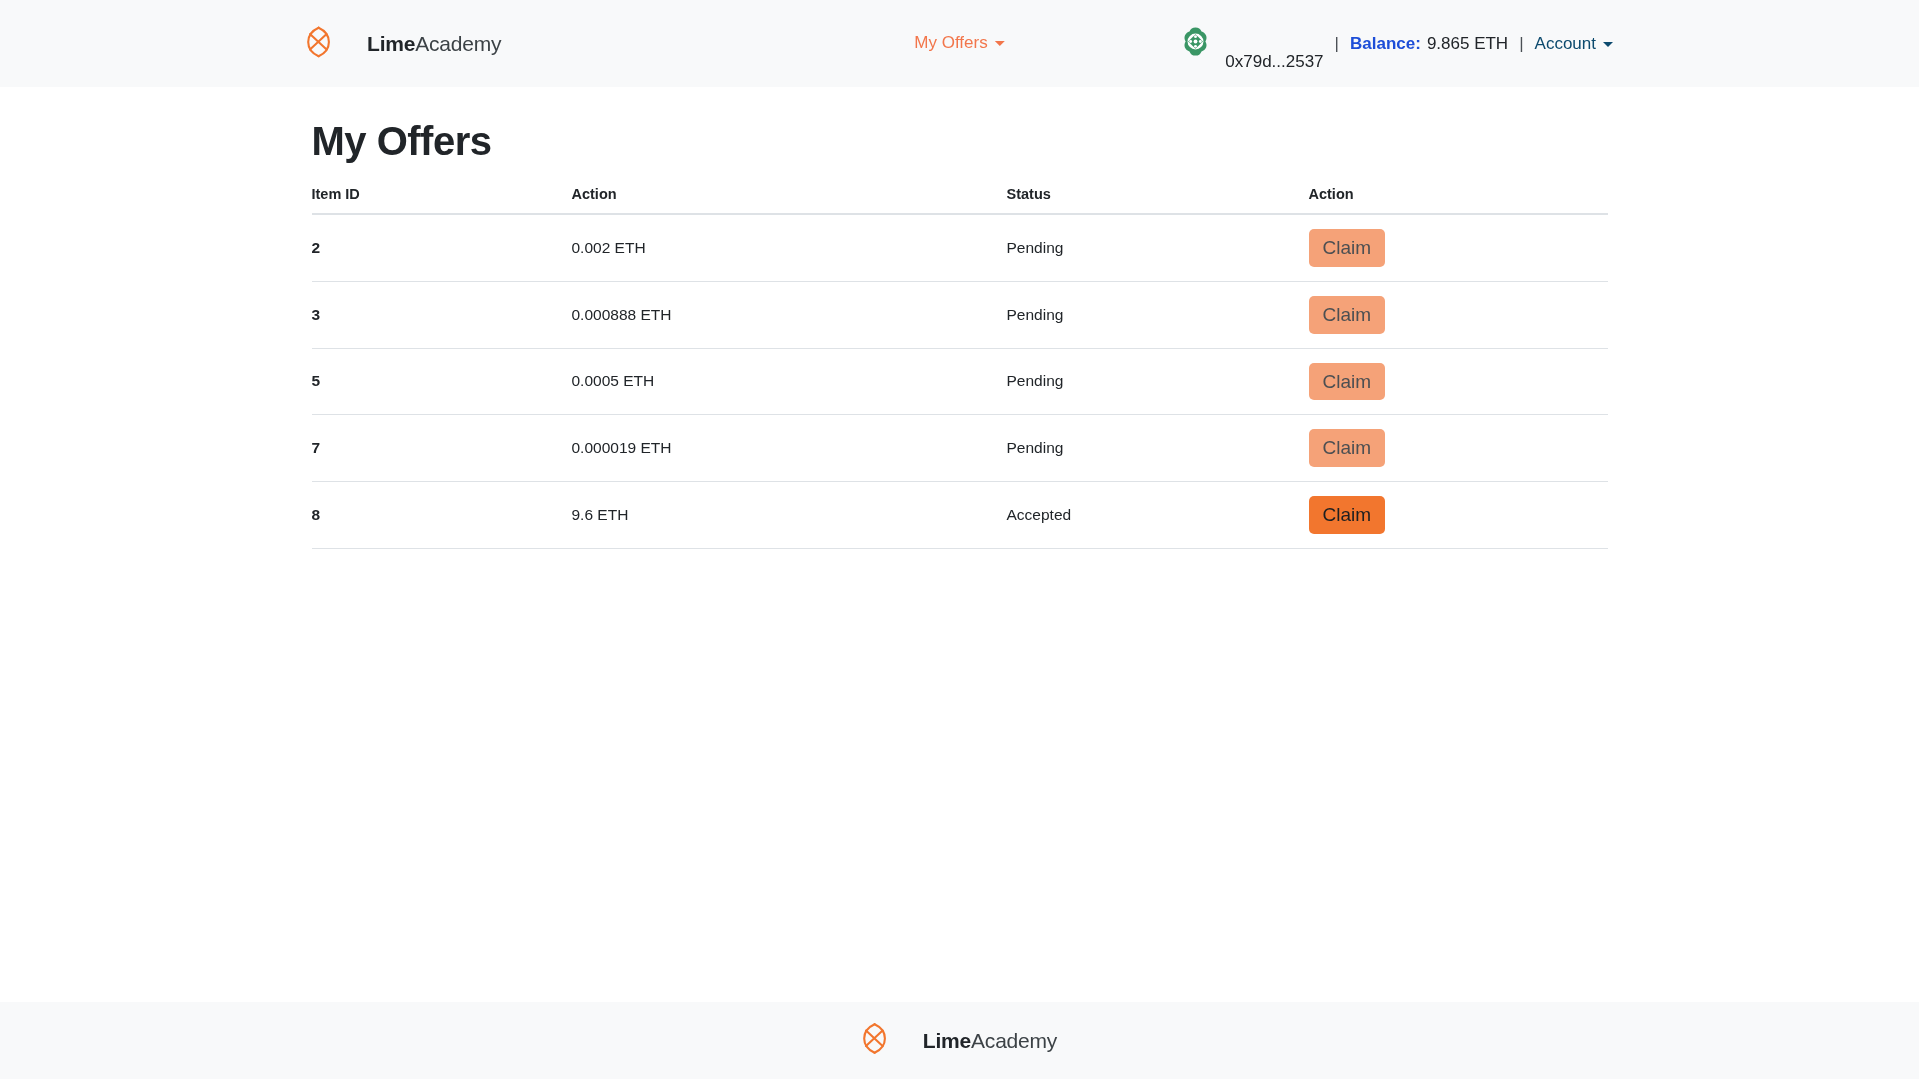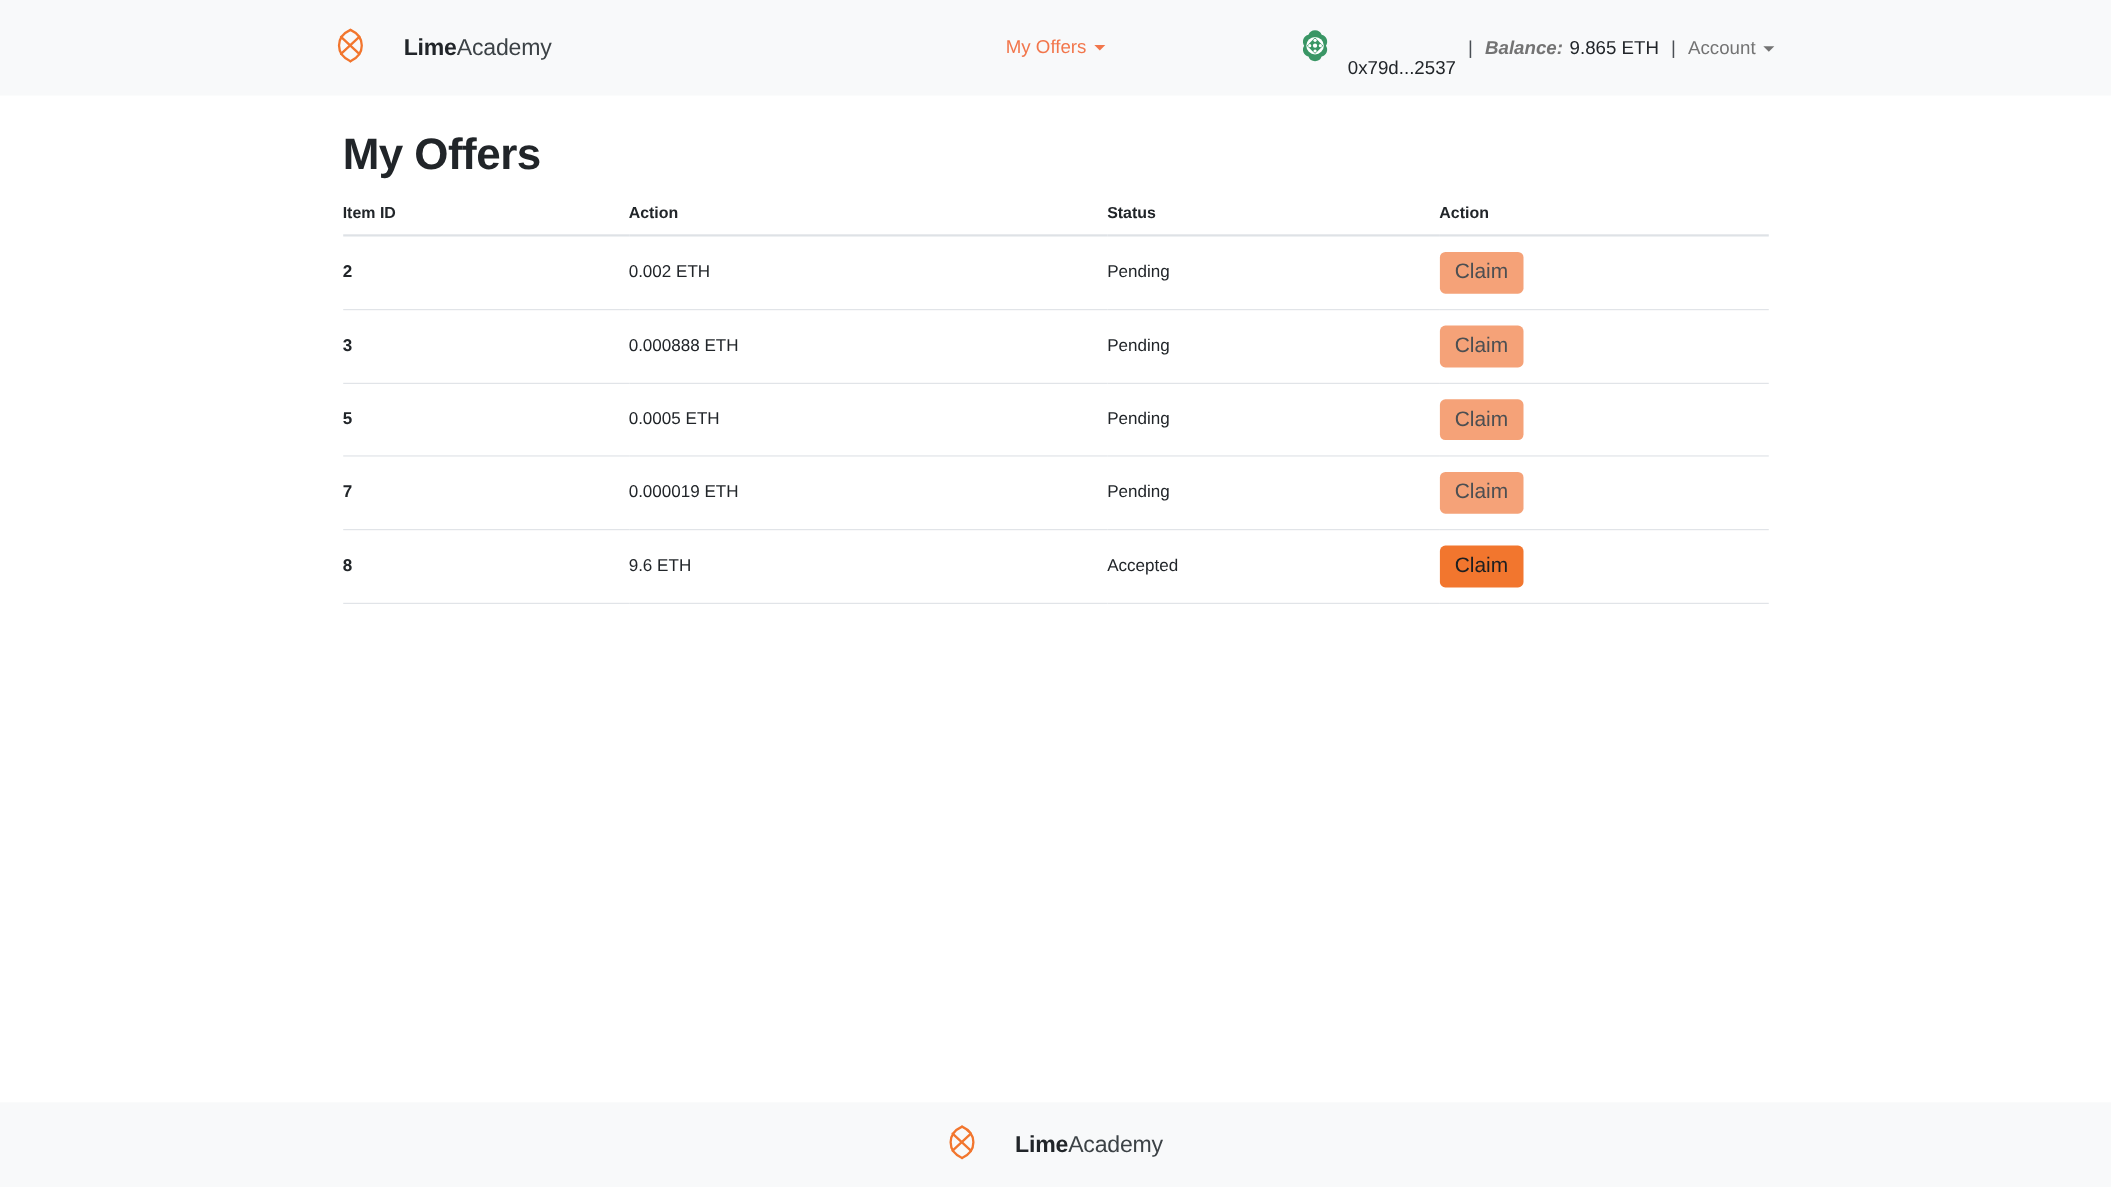--- a/index.html
+++ b/index.html
@@ -85,24 +85,24 @@
     display: flex;
     align-items: center;
     gap: 0;
     font-size: 17px;
     color: #212529;
     white-space: nowrap;
   }
   .identicon { margin-right: 14px; display:block; }
   .addr { color: #212529; margin-top: 36px; }
   .sep { color: #4a4f54; padding: 0 11px; }
-  .bal-label { font-weight: 700; color: #737373; font-style: italic; }
+  .bal-label { font-weight: 700; color: #1d4ed8; }
   .bal-val { color: #212529; padding-left: 6px; }
   .account-link {
-    color: #737373;
+    color: #0c4a6e;
     text-decoration: none;
     display: inline-flex;
     align-items: center;
     gap: 7px;
     cursor: pointer;
   }
 
   
   .main {
     flex: 1 1 auto;

